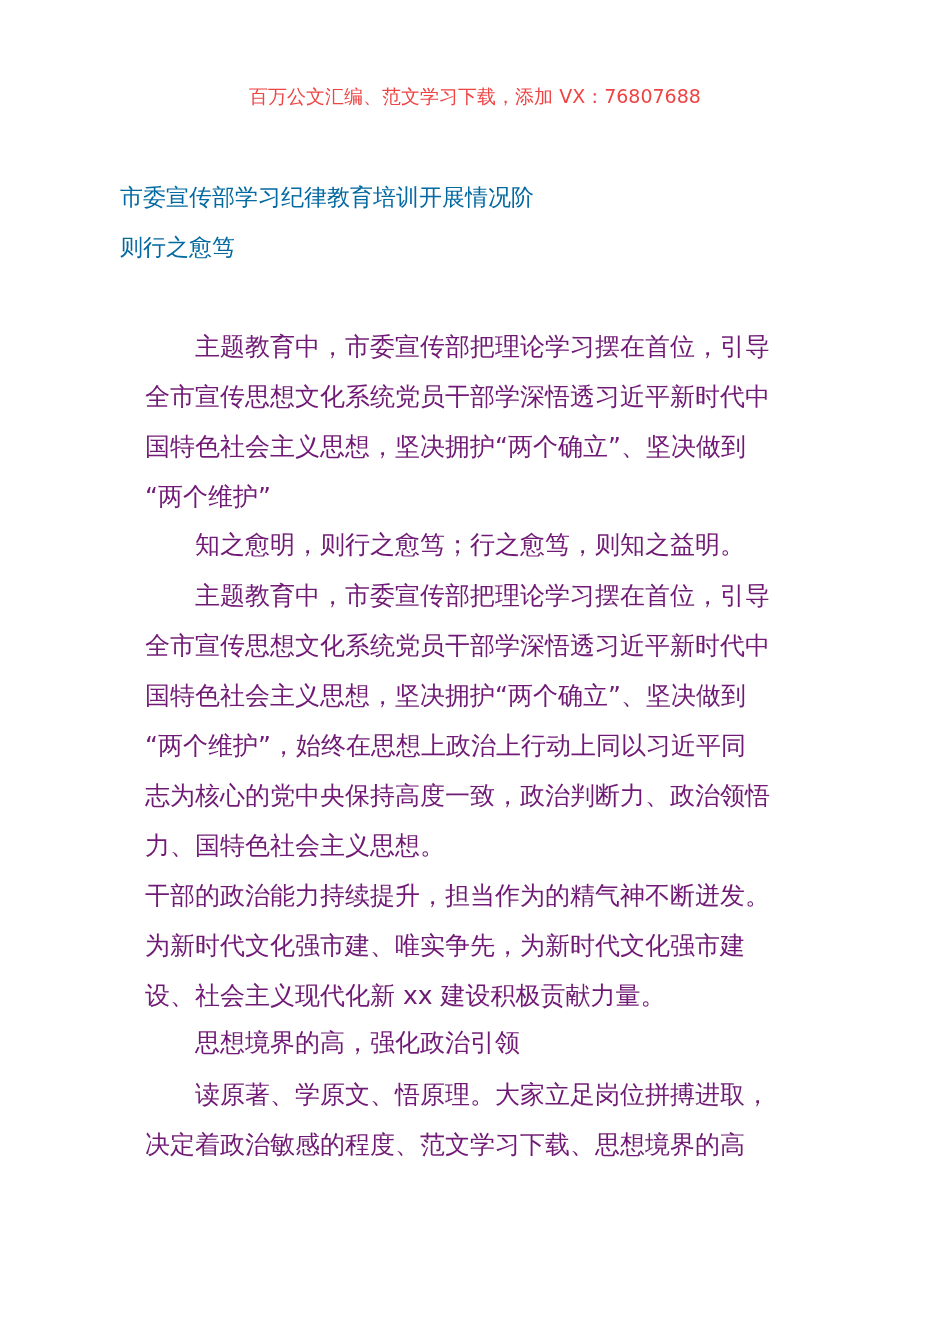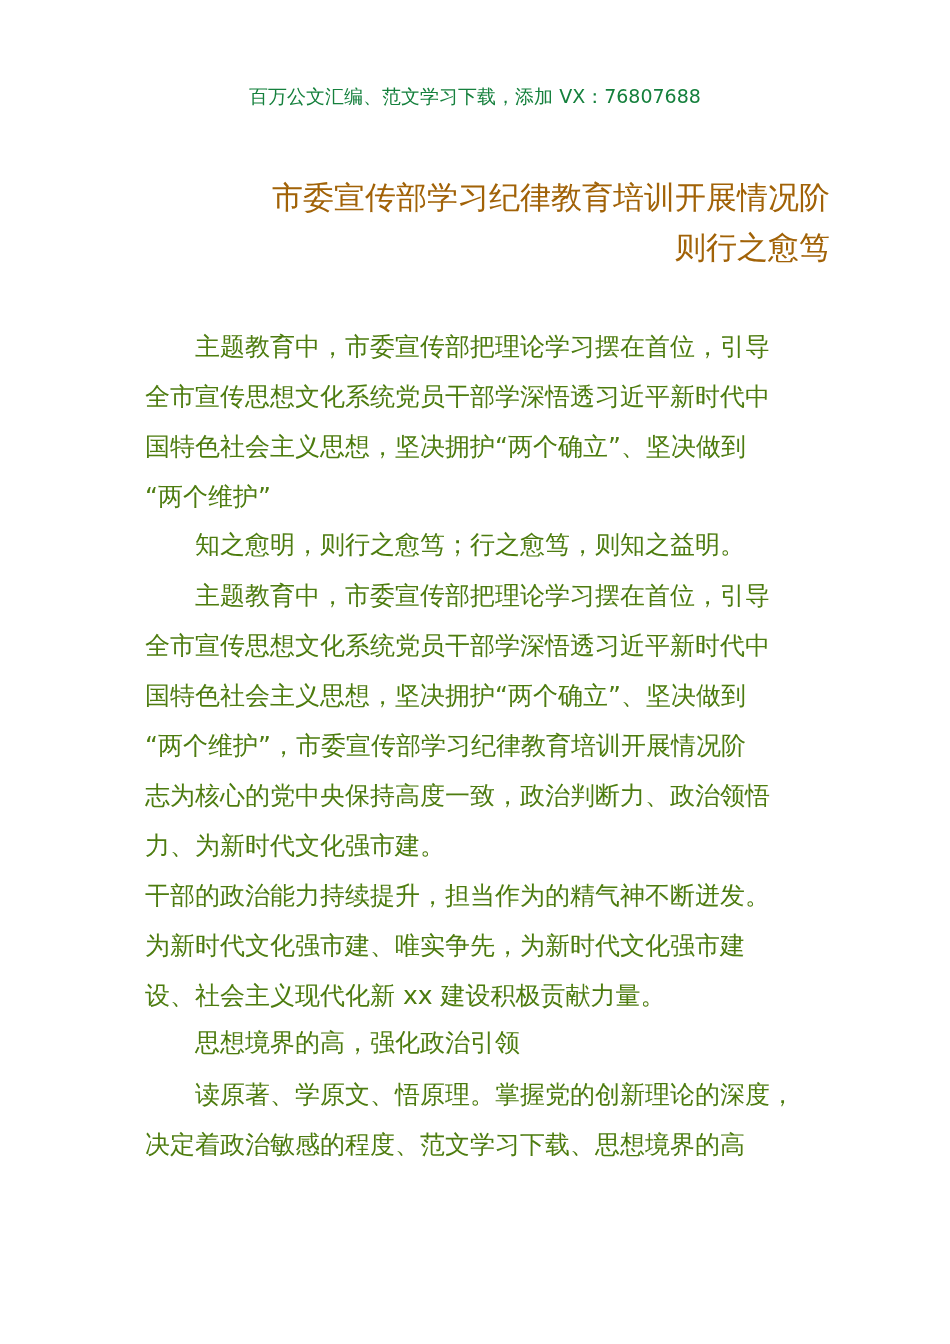--- a/index.html
+++ b/index.html
@@ -1,23 +1,23 @@
 <!DOCTYPE html>
 <html><head>
 <meta charset="utf-8">
 <style>
   html, body { margin: 0; padding: 0; background: #ffffff; }
   body { width: 950px; height: 1344px; position: relative; overflow: hidden;
          font-family: "DejaVu Sans", "Liberation Sans", sans-serif; color: #111; }
   .watermark { position: absolute; top: 84px; left: 0; width: 950px; text-align: center;
-               font-size: 19px; color: #15803d; letter-spacing: 0px; }
-  .title { position: absolute; top: 172px; left: 120px; width: 710px; text-align: right;
-           font-size: 31px; line-height: 50px; color: #a16207; }
+               font-size: 19px; color: #ef4444; letter-spacing: 0px; }
+  .title { position: absolute; top: 172px; left: 120px; width: 710px; text-align: left;
+           font-size: 23px; line-height: 50px; color: #0369a1; }
   .body { position: absolute; top: 322px; left: 145px; width: 662px; }
-  .line { height: 49.9px; line-height: 49.9px; font-size: 25px; white-space: nowrap; color: #4d7c0f; }
+  .line { height: 49.9px; line-height: 49.9px; font-size: 25px; white-space: nowrap; color: #701a75; }
   .indent { padding-left: 50px; }
   .serif { font-family: Liberation Mono, monospace; }
 </style>
 </head>
 <body>
 
 <div class="watermark">百万公文汇编、范文学习下载，添加 VX：76807688</div>
 
 <div class="title">
   <div>市委宣传部学习纪律教育培训开展情况阶</div>
@@ -26,22 +26,22 @@
 
 <div class="body">
   <div class="line indent">主题教育中，市委宣传部把理论学习摆在首位，引导</div>
   <div class="line">全市宣传思想文化系统党员干部学深悟透习近平新时代中</div>
   <div class="line">国特色社会主义思想，坚决拥护“两个确立”、坚决做到</div>
   <div class="line">“两个维护”</div>
   <div class="line indent serif">知之愈明，则行之愈笃；行之愈笃，则知之益明。</div>
   <div class="line indent">主题教育中，市委宣传部把理论学习摆在首位，引导</div>
   <div class="line">全市宣传思想文化系统党员干部学深悟透习近平新时代中</div>
   <div class="line">国特色社会主义思想，坚决拥护“两个确立”、坚决做到</div>
-  <div class="line">“两个维护”，市委宣传部学习纪律教育培训开展情况阶</div>
+  <div class="line">“两个维护”，始终在思想上政治上行动上同以习近平同</div>
   <div class="line">志为核心的党中央保持高度一致，政治判断力、政治领悟</div>
-  <div class="line">力、为新时代文化强市建。</div>
+  <div class="line">力、国特色社会主义思想。</div>
   <div class="line">干部的政治能力持续提升，担当作为的精气神不断迸发。</div>
   <div class="line">为新时代文化强市建、唯实争先，为新时代文化强市建</div>
   <div class="line">设、社会主义现代化新 xx 建设积极贡献力量。</div>
   <div class="line indent serif">思想境界的高，强化政治引领</div>
-  <div class="line indent">读原著、学原文、悟原理。掌握党的创新理论的深度，</div>
+  <div class="line indent">读原著、学原文、悟原理。大家立足岗位拼搏进取，</div>
   <div class="line">决定着政治敏感的程度、范文学习下载、思想境界的高</div>
 </div>
 
 </body></html>

